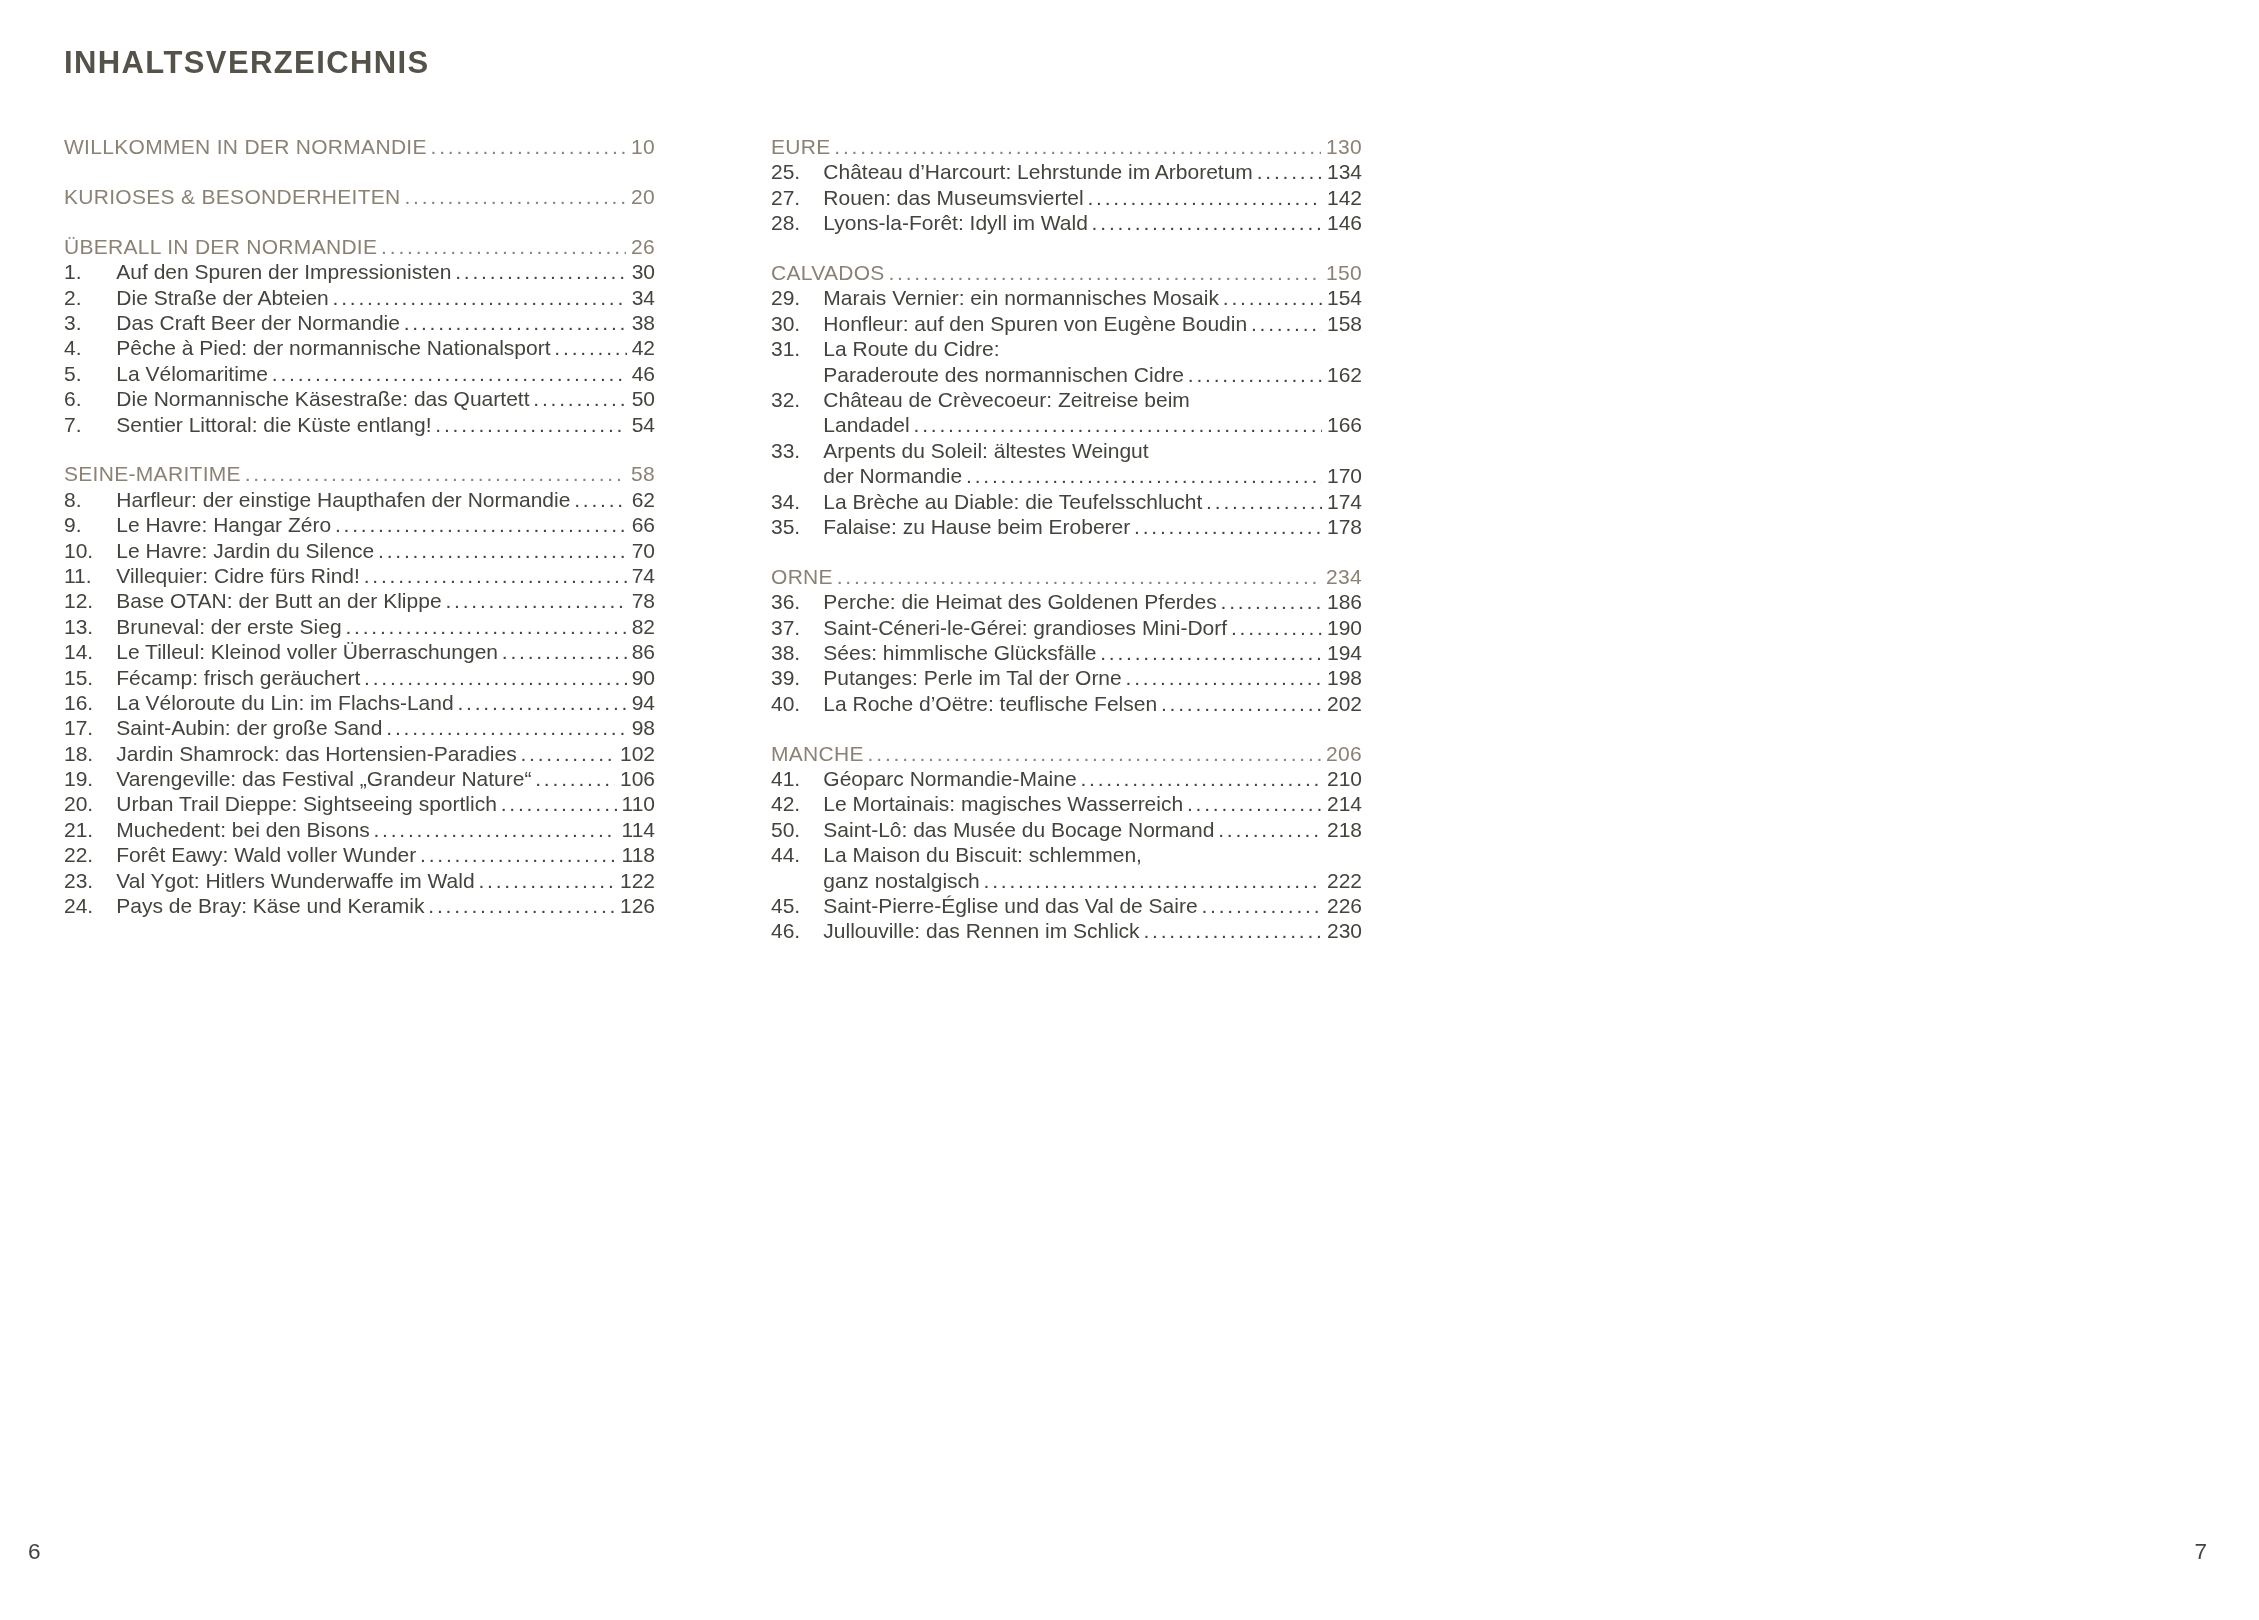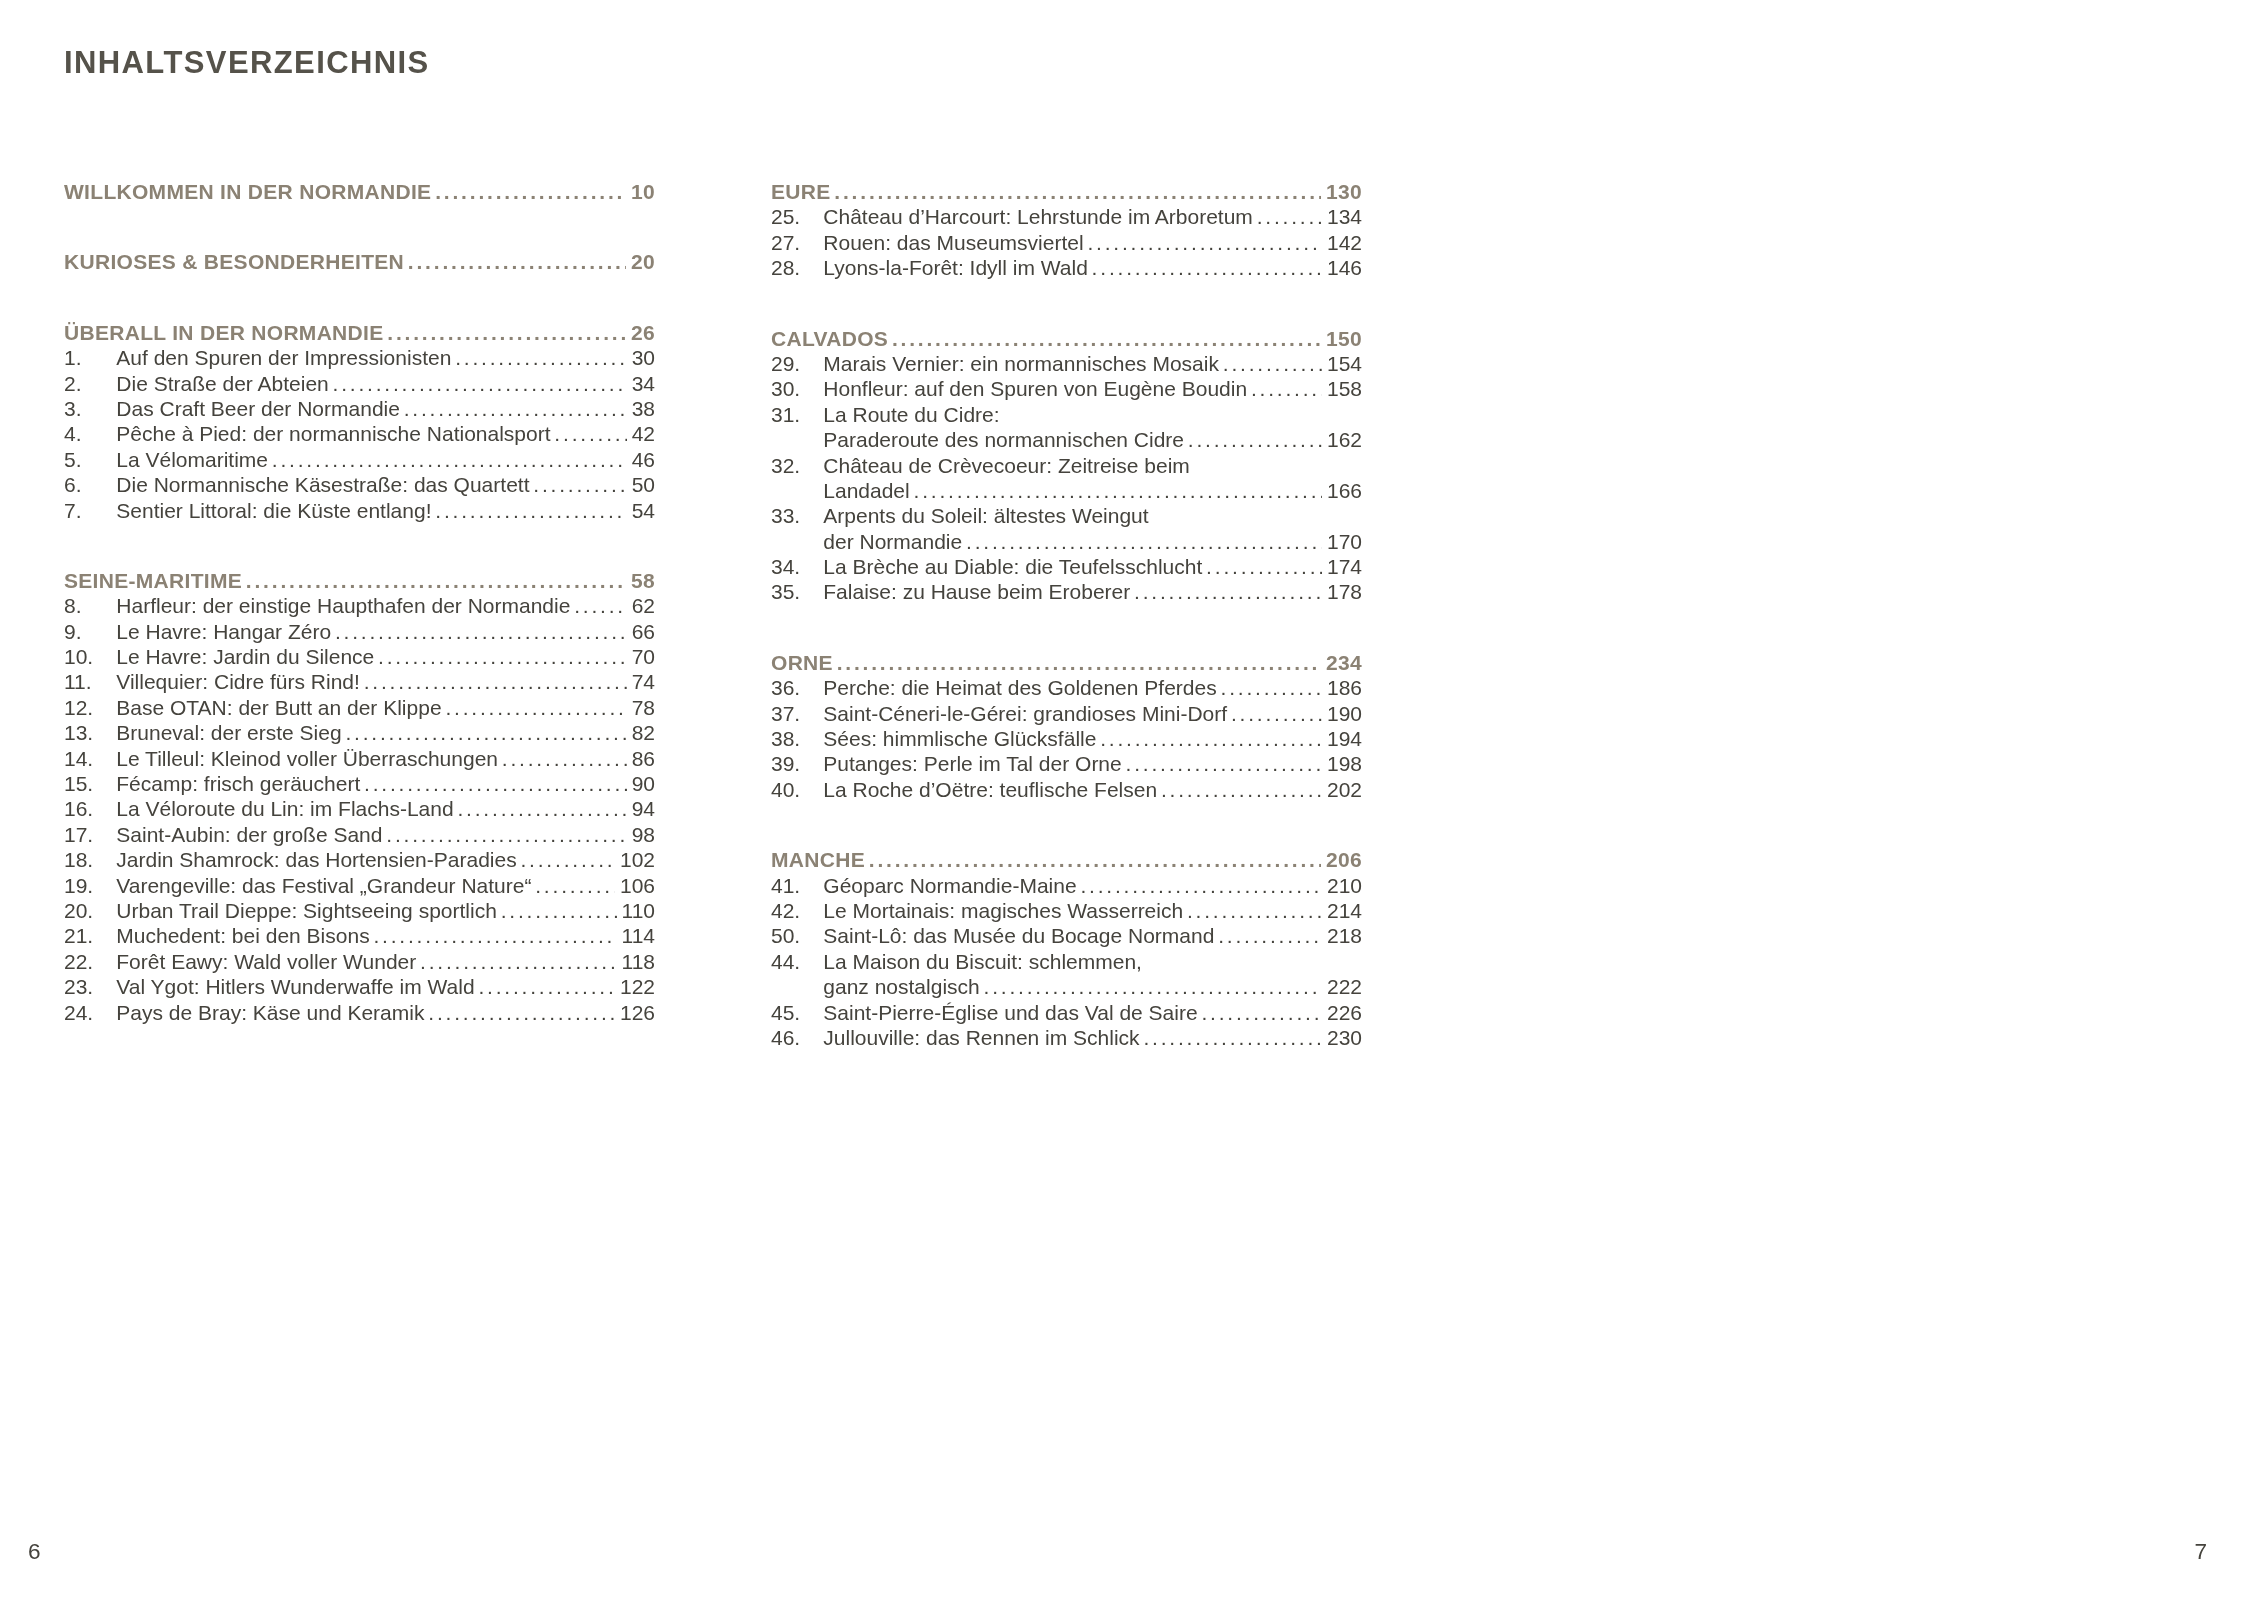--- a/index.html
+++ b/index.html
@@ -39,24 +39,23 @@
     display: flex;
     align-items: baseline;
     height: 25.4px;
     font-size: 21px;
     line-height: 25.4px;
     color: var(--body-color, #45433d);
     white-space: nowrap;
   }
 
   .heading-row {
-    font-weight: 700;
+    font-weight: 400;
     color: var(--heading-color, #8b8274);
     letter-spacing: 0.3px;
-    margin-top: 45px;
   }
 
   .num {
     flex: none;
     width: 41px;
     text-align: left;
     margin-right: 11.3px;
   }
 
   .label { flex: none; }

